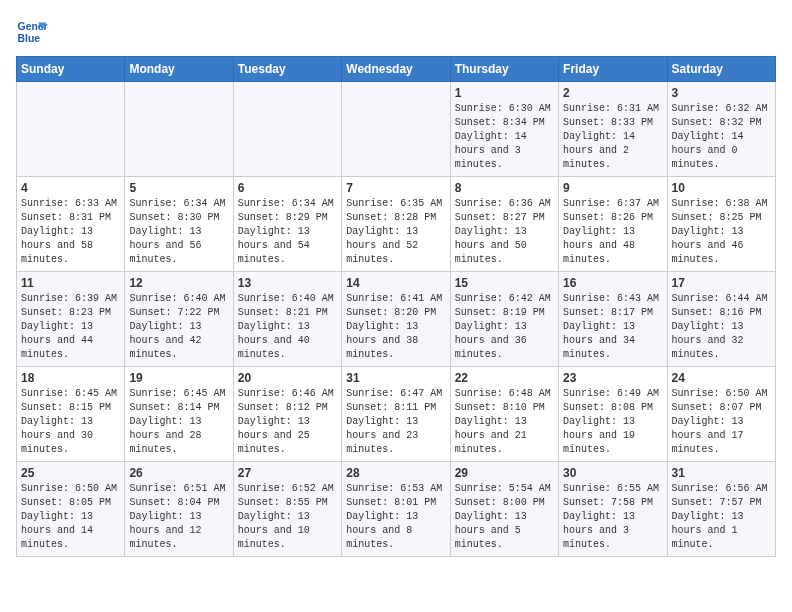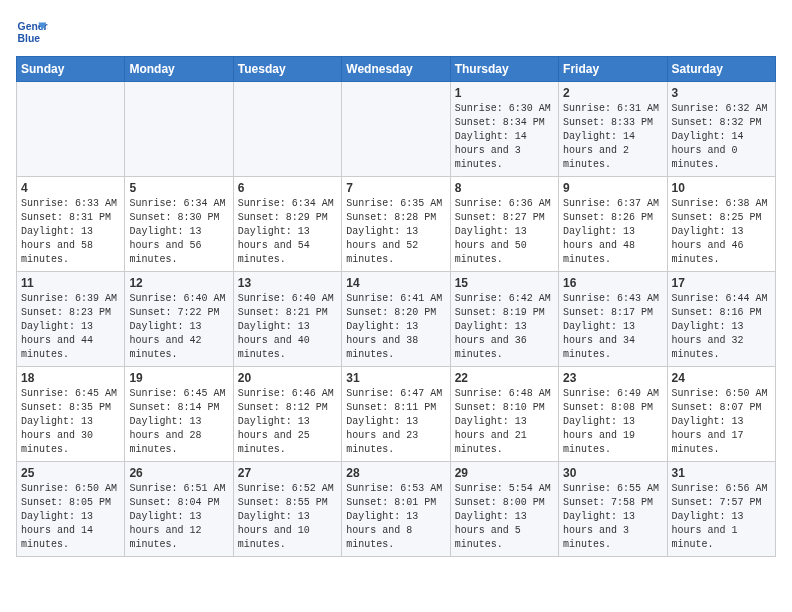--- a/index.html
+++ b/index.html
@@ -230,21 +230,21 @@
           <div class="cell-info">Sunrise: 6:44 AM
 Sunset: 8:16 PM
 Daylight: 13 hours
 and 32 minutes.</div>
         </td>
       </tr>
       <tr>
         <td>
           <span class="day-num">18</span>
           <div class="cell-info">Sunrise: 6:45 AM
-Sunset: 8:35 PM
+Sunset: 8:15 PM
 Daylight: 13 hours
 and 30 minutes.</div>
         </td>
         <td>
           <span class="day-num">19</span>
           <div class="cell-info">Sunrise: 6:45 AM
 Sunset: 8:14 PM
 Daylight: 13 hours
 and 28 minutes.</div>
         </td>

